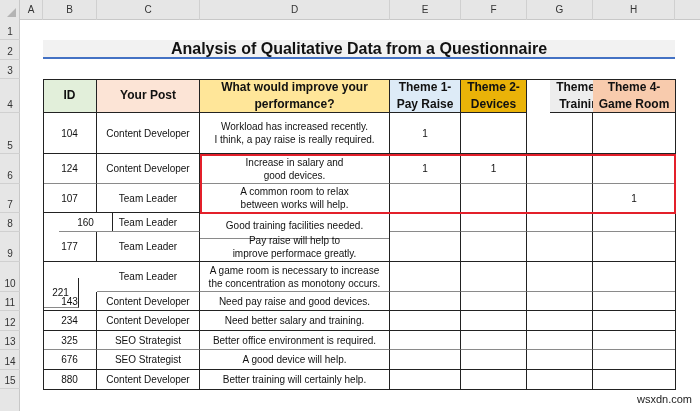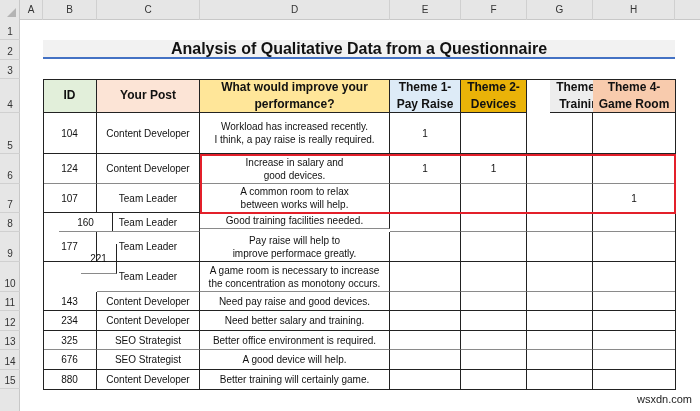--- a/index.html
+++ b/index.html
@@ -94,36 +94,36 @@
 <div class="cell" style="left:97px;top:184px;width:103px;height:29px;">Team Leader</div>
 <div class="cell" style="left:200px;top:184px;width:190px;height:29px;">A common room to relax
 between works will help.</div>
 <div class="cell" style="left:390px;top:184px;width:71px;height:29px;"></div>
 <div class="cell" style="left:461px;top:184px;width:66px;height:29px;"></div>
 <div class="cell" style="left:527px;top:184px;width:66px;height:29px;"></div>
 <div class="cell" style="left:593px;top:184px;width:83px;height:29px;">1</div>
 
 <div class="cell gray-b" style="left:43px;top:213px;width:54px;height:19px;margin-left:16px;">160</div>
 <div class="cell gray-b" style="left:97px;top:213px;width:103px;height:19px;">Team Leader</div>
-<div class="cell gray-b" style="left:200px;top:213px;width:190px;height:16px;">Good training facilities needed.</div>
+<div class="cell gray-b" style="left:200px;top:213px;width:190px;height:26px;">Good training facilities needed.</div>
 <div class="cell gray-b" style="left:390px;top:213px;width:71px;height:19px;"></div>
 <div class="cell gray-b" style="left:461px;top:213px;width:66px;height:19px;"></div>
 <div class="cell gray-b" style="left:527px;top:213px;width:66px;height:19px;"></div>
 <div class="cell gray-b" style="left:593px;top:213px;width:83px;height:19px;"></div>
 
 <div class="cell" style="left:43px;top:232px;width:54px;height:30px;">177</div>
 <div class="cell" style="left:97px;top:232px;width:103px;height:30px;">Team Leader</div>
 <div class="cell" style="left:200px;top:232px;width:190px;height:30px;">Pay raise will help to
 improve performace greatly.</div>
 <div class="cell" style="left:390px;top:232px;width:71px;height:30px;"></div>
 <div class="cell" style="left:461px;top:232px;width:66px;height:30px;"></div>
 <div class="cell" style="left:527px;top:232px;width:66px;height:30px;"></div>
 <div class="cell" style="left:593px;top:232px;width:83px;height:30px;"></div>
 
-<div class="cell gray-b" style="left:43px;top:244px;width:36px;height:30px;margin-left:38px;">221</div>
+<div class="cell gray-b" style="left:43px;top:278px;width:36px;height:30px;">221</div>
 <div class="cell gray-b" style="left:97px;top:262px;width:103px;height:30px;">Team Leader</div>
 <div class="cell gray-b" style="left:200px;top:262px;width:190px;height:30px;">A game room is necessary to increase
 the concentration as monotony occurs.</div>
 <div class="cell gray-b" style="left:390px;top:262px;width:71px;height:30px;"></div>
 <div class="cell gray-b" style="left:461px;top:262px;width:66px;height:30px;"></div>
 <div class="cell gray-b" style="left:527px;top:262px;width:66px;height:30px;"></div>
 <div class="cell gray-b" style="left:593px;top:262px;width:83px;height:30px;"></div>
 
 <div class="cell" style="left:43px;top:292px;width:54px;height:19px;">143</div>
 <div class="cell" style="left:97px;top:292px;width:103px;height:19px;">Content Developer</div>
@@ -152,21 +152,21 @@
 <div class="cell" style="left:43px;top:350px;width:54px;height:20px;">676</div>
 <div class="cell" style="left:97px;top:350px;width:103px;height:20px;">SEO Strategist</div>
 <div class="cell" style="left:200px;top:350px;width:190px;height:20px;">A good device will help.</div>
 <div class="cell" style="left:390px;top:350px;width:71px;height:20px;"></div>
 <div class="cell" style="left:461px;top:350px;width:66px;height:20px;"></div>
 <div class="cell" style="left:527px;top:350px;width:66px;height:20px;"></div>
 <div class="cell" style="left:593px;top:350px;width:83px;height:20px;"></div>
 
 <div class="cell" style="left:43px;top:370px;width:54px;height:20px;">880</div>
 <div class="cell" style="left:97px;top:370px;width:103px;height:20px;">Content Developer</div>
-<div class="cell" style="left:200px;top:370px;width:190px;height:20px;">Better training will certainly game.</div>
+<div class="cell" style="left:200px;top:370px;width:190px;height:20px;">Better training will certainly help.</div>
 <div class="cell" style="left:390px;top:370px;width:71px;height:20px;"></div>
 <div class="cell" style="left:461px;top:370px;width:66px;height:20px;"></div>
 <div class="cell" style="left:527px;top:370px;width:66px;height:20px;"></div>
 <div class="cell" style="left:593px;top:370px;width:83px;height:20px;"></div>
 
 <div class="table-frame"></div>
 <div class="highlight"></div>
 <div class="watermark">wsxdn.com</div>
 
 </body></html>

